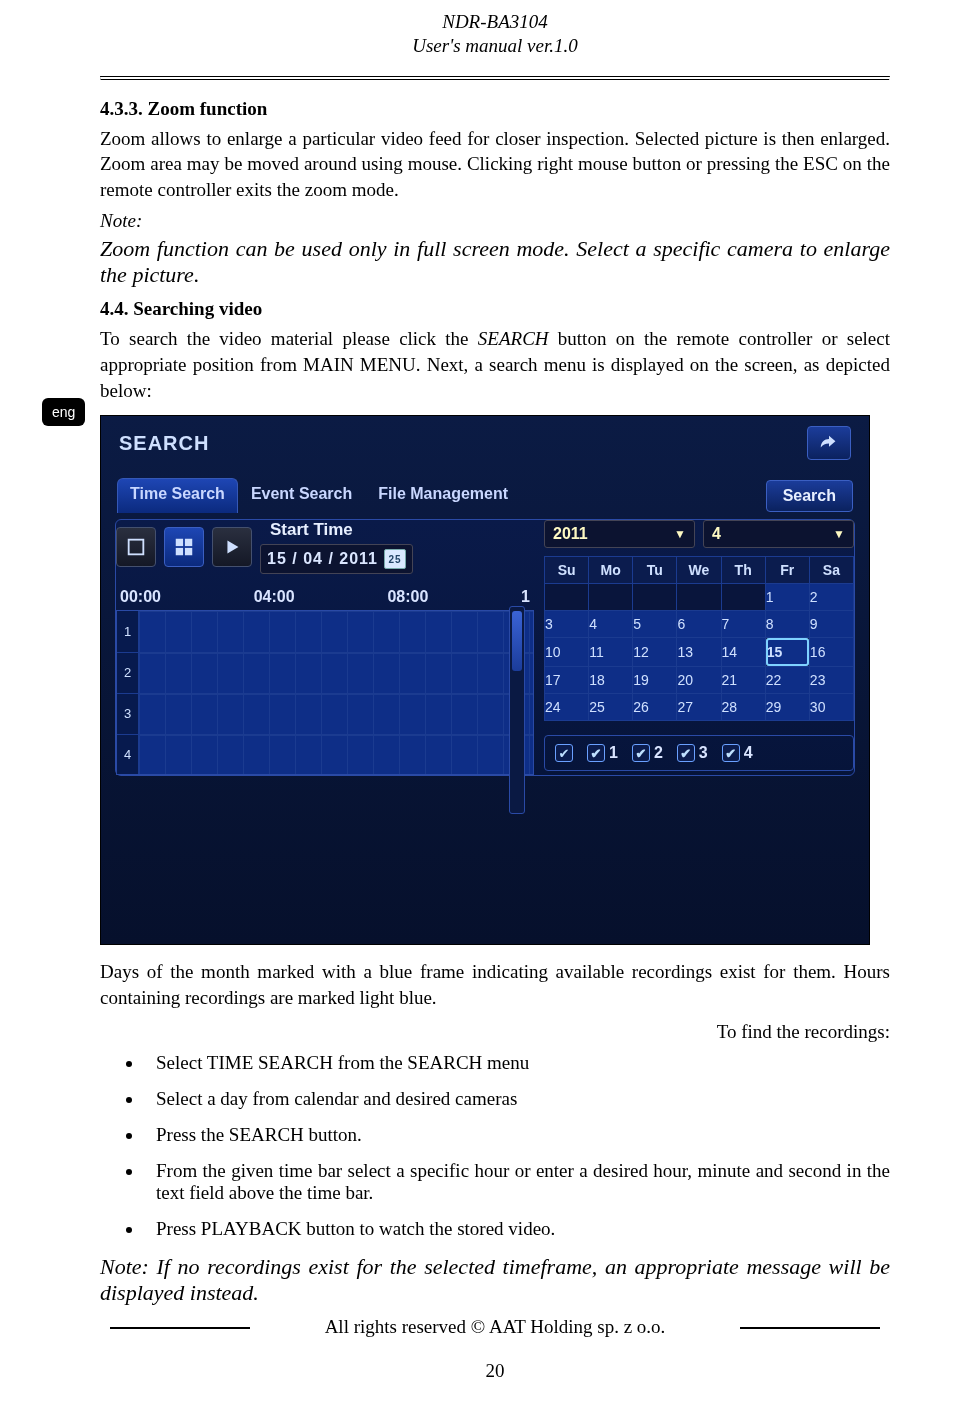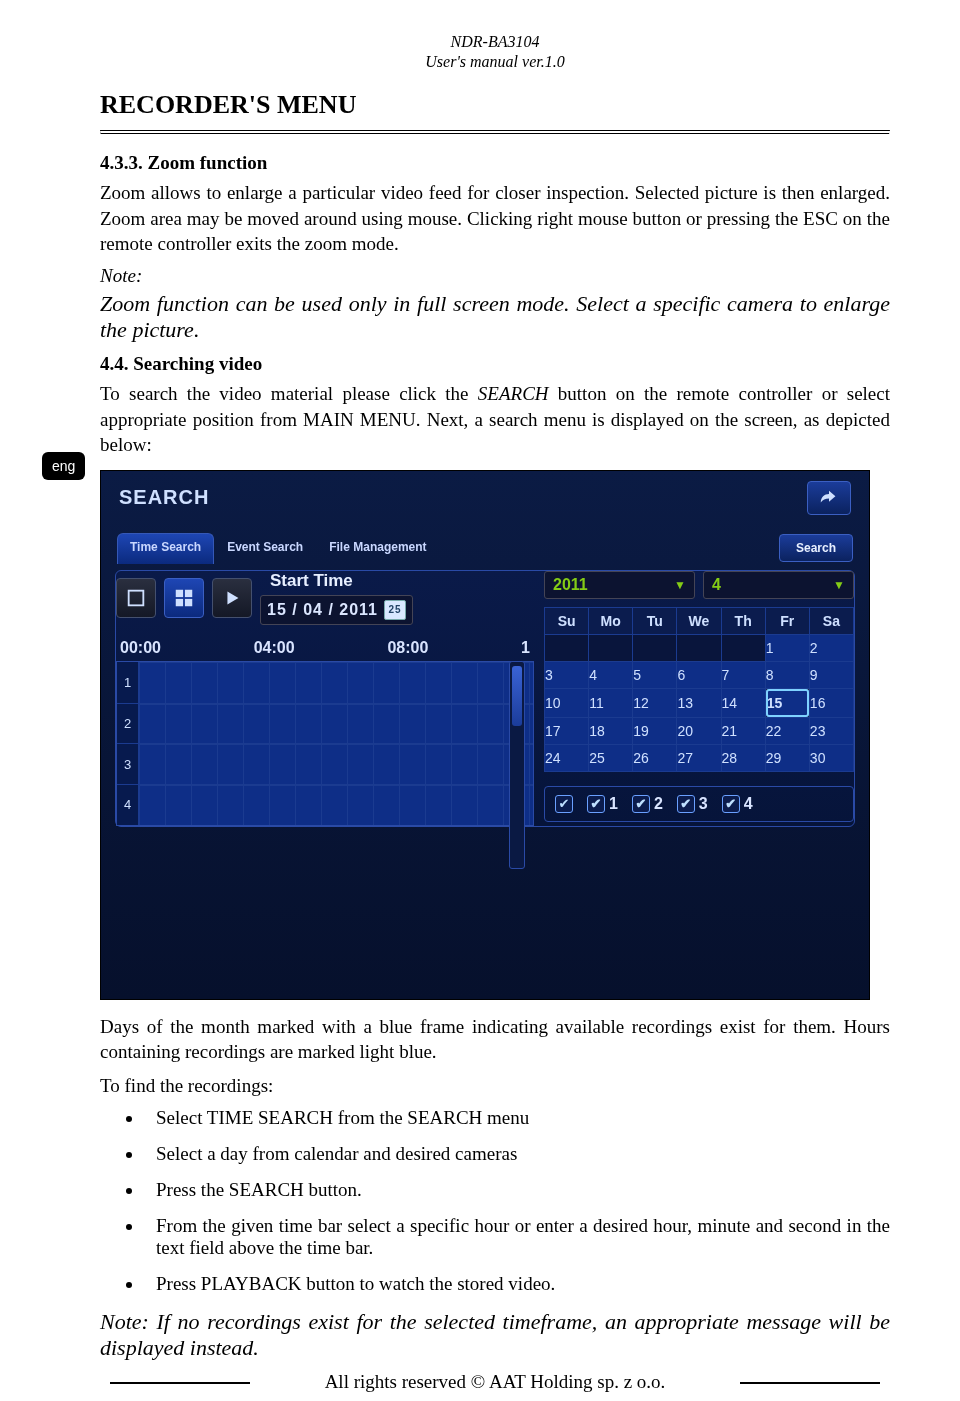--- a/index.html
+++ b/index.html
@@ -5,21 +5,21 @@
   * { box-sizing: border-box; margin: 0; padding: 0; }
   body {
     font-family: "Times New Roman", Times, serif;
     background: #fff;
     color: #000;
     width: 960px;
     margin: 0 auto;
     position: relative;
   }
   .page { padding: 10px 70px 20px 100px; position: relative; }
-  .header-block { text-align: center; font-style: italic; font-size: 16px; line-height: 1.25; margin-bottom: 18px; margin-top: 22px; }
+  .header-block { text-align: center; font-style: italic; font-size: 19px; line-height: 1.25; margin-bottom: 18px; }
   .title-row { font-size: 26px; font-weight: bold; margin-bottom: 10px; }
   .dbl-rule { border-top: 4px double #000; border-bottom: none; margin-bottom: 18px; }
   .lang-tab {
     position: absolute;
     left: -58px; top: 300px;
     background:#000; color:#fff;
     font-family: Arial, sans-serif; font-size:14px;
     padding:6px 10px; border-radius:6px;
   }
   .section-head { font-weight: bold; font-size: 19px; margin: 10px 0 6px; }
@@ -53,21 +53,21 @@
   .back-btn {
     width:44px; height:34px; border-radius:4px;
     background:linear-gradient(#1b3c9a,#0b225f);
     border:1px solid #3b5fc2;
     display:flex; align-items:center; justify-content:center;
     color:#cfe0ff;
   }
   .back-btn svg{ width:22px; height:22px; fill:#cfe0ff;}
   .tabbar{
     display:flex; align-items:center; gap:0; margin:0 16px;
-    font-size:12px; font-weight:bold;
+    font-size:16px; font-weight:bold;
   }
   .tab{
     padding:6px 12px 10px; color:#c9d7ff; border:1px solid transparent; border-bottom:none;
     border-radius:6px 6px 0 0;
   }
   .tab.active{
     background:linear-gradient(#1e46b4,#0b2a7e);
     border-color:#3558b7;
   }
   .search-btn{
@@ -132,21 +132,21 @@
     background:#0a1943; border:1px solid #2a4aa6; border-radius:3px;
   }
   .vscroll .thumb{ position:absolute; left:2px; right:2px; top:4px; height:60px;
     background:linear-gradient(#3a63d6,#1b3c9a); border-radius:3px;}
 
   
   .sel-row{ display:flex; gap:8px; margin-bottom:8px;}
   .sel{
     flex:1; display:flex; align-items:center; justify-content:space-between;
     padding:4px 8px; background:#0c1330;border:1px solid #445;border-radius:3px;
-    color:#84cc16; font-weight:bold;
+    color:#fef9c3; font-weight:bold;
   }
   .sel .arrow{ font-size:12px;}
   table.cal{
     width:100%; border-collapse:collapse; table-layout:fixed;
   }
   table.cal th, table.cal td{
     border:1px solid #1b3b90; padding:5px 0;
     font-size:14px; color:#cfe0ff; background:#09153c;
   }
   table.cal th{ background:#0b1c4e; font-weight:bold;}
@@ -165,21 +165,20 @@
 </style>
 </head>
 <body>
 
 <div class="page">
   <div class="header-block">
     <div>NDR-BA3104</div>
     <div>User's manual ver.1.0</div>
   </div>
 
-  <div class="title-row">RECORDER'S MENU</div>
   <hr class="dbl-rule">
 
   <div style="position:relative;">
     <div class="lang-tab">eng</div>
 
     <div class="section-head">4.3.3. Zoom function</div>
     <p class="body-p">Zoom allows to enlarge a particular video feed for closer inspection. Selected picture is then enlarged. Zoom area may be moved around using mouse. Clicking right mouse button or pressing the ESC on the remote controller exits the zoom mode.</p>
     <p class="note-label">Note:</p>
     <p class="note-text">Zoom function can be used only in full screen mode. Select a specific camera to enlarge the picture.</p>
 
@@ -355,21 +354,21 @@
           </div>
         </div>
       </div>
 
       <div class="vscroll">
           <div class="thumb"></div>
         </div>
     </div>
 
     <p class="body-p">Days of the month marked with a blue frame indicating available recordings exist for them. Hours containing recordings are marked light blue.</p>
-    <p class="body-p" style="text-align:left;">To find the recordings:</p>
+    <p class="body-p" style="text-align:right;margin-left:32px;">To find the recordings:</p>
     <ul class="bul" id="bullets">
         <li>Select TIME SEARCH from the SEARCH menu</li>
         <li>Select a day from calendar and desired cameras</li>
         <li>Press the SEARCH  button.</li>
         <li>From the given time bar select a specific hour or enter a desired hour, minute and second in the text field above the time bar.</li>
         <li>Press PLAYBACK button to watch the stored video.</li>
       </ul>
 
     <p class="note-text">Note: If no recordings exist for the selected timeframe, an appropriate message will be displayed instead.</p>
   </div>

